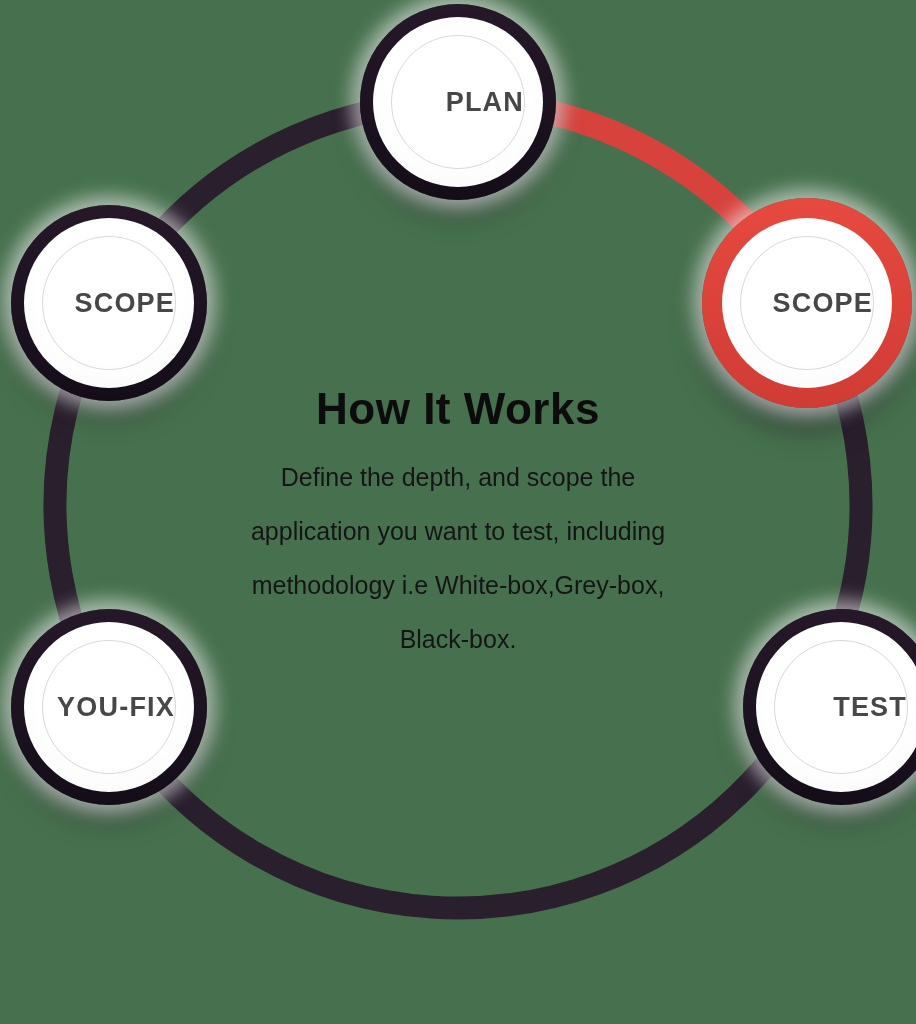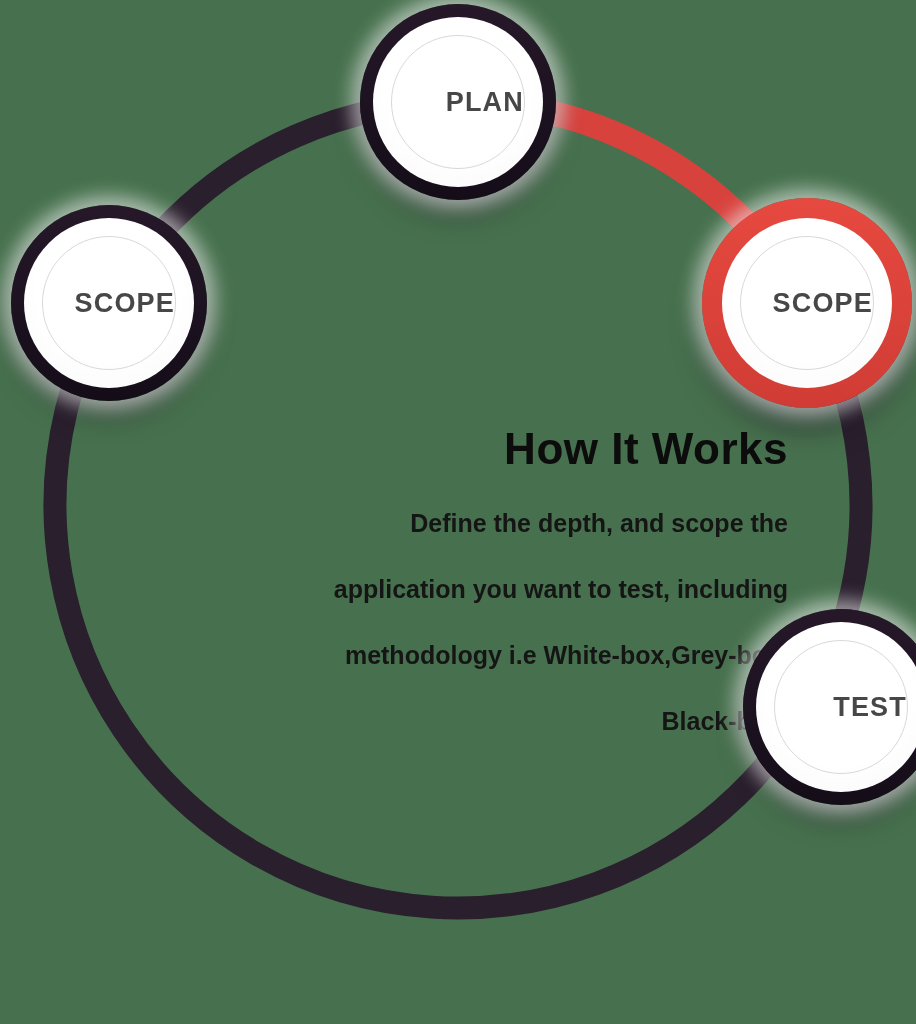--- a/index.html
+++ b/index.html
@@ -20,36 +20,35 @@
     width: 916px; height: 1024px;
     z-index: 1;
   }
   
   .center-text {
     position: absolute;
     left: 50%;
     top: 384px;
     transform: translateX(-50%);
     width: 660px;
-    text-align: right;
+    text-align: center;
     z-index: 2;
-    margin-top: 40px;
   }
   .center-title {
     font-size: 44px;
     line-height: 50px;
     font-weight: 800;
     letter-spacing: 0.5px;
     color: #0c0c0c;
   }
   .center-desc {
     margin-top: 16px;
     font-size: 25px;
-    line-height: 66px;
-    font-weight: 700;
+    line-height: 54px;
+    font-weight: 400;
     color: #151515;
     white-space: pre-line;
   }
   
   .node {
     position: absolute;
     width: 196px;
     height: 196px;
     border-radius: 50%;
     transform: translate(-50%, -50%);
@@ -139,20 +138,27 @@
 
   <div class="node node-test">
     <div class="node-white">
       <div class="node-inner">
         <span class="node-label">TEST</span>
       </div>
     </div>
   </div>
 
 
+  <div class="node node-you-fix">
+    <div class="node-white">
+      <div class="node-inner">
+        <span class="node-label">YOU-FIX</span>
+      </div>
+    </div>
+  </div>
 
   <div class="node node-retest">
     <div class="node-white">
       <div class="node-inner">
         <span class="node-label">SCOPE</span>
       </div>
     </div>
   </div>
 
 </div>

